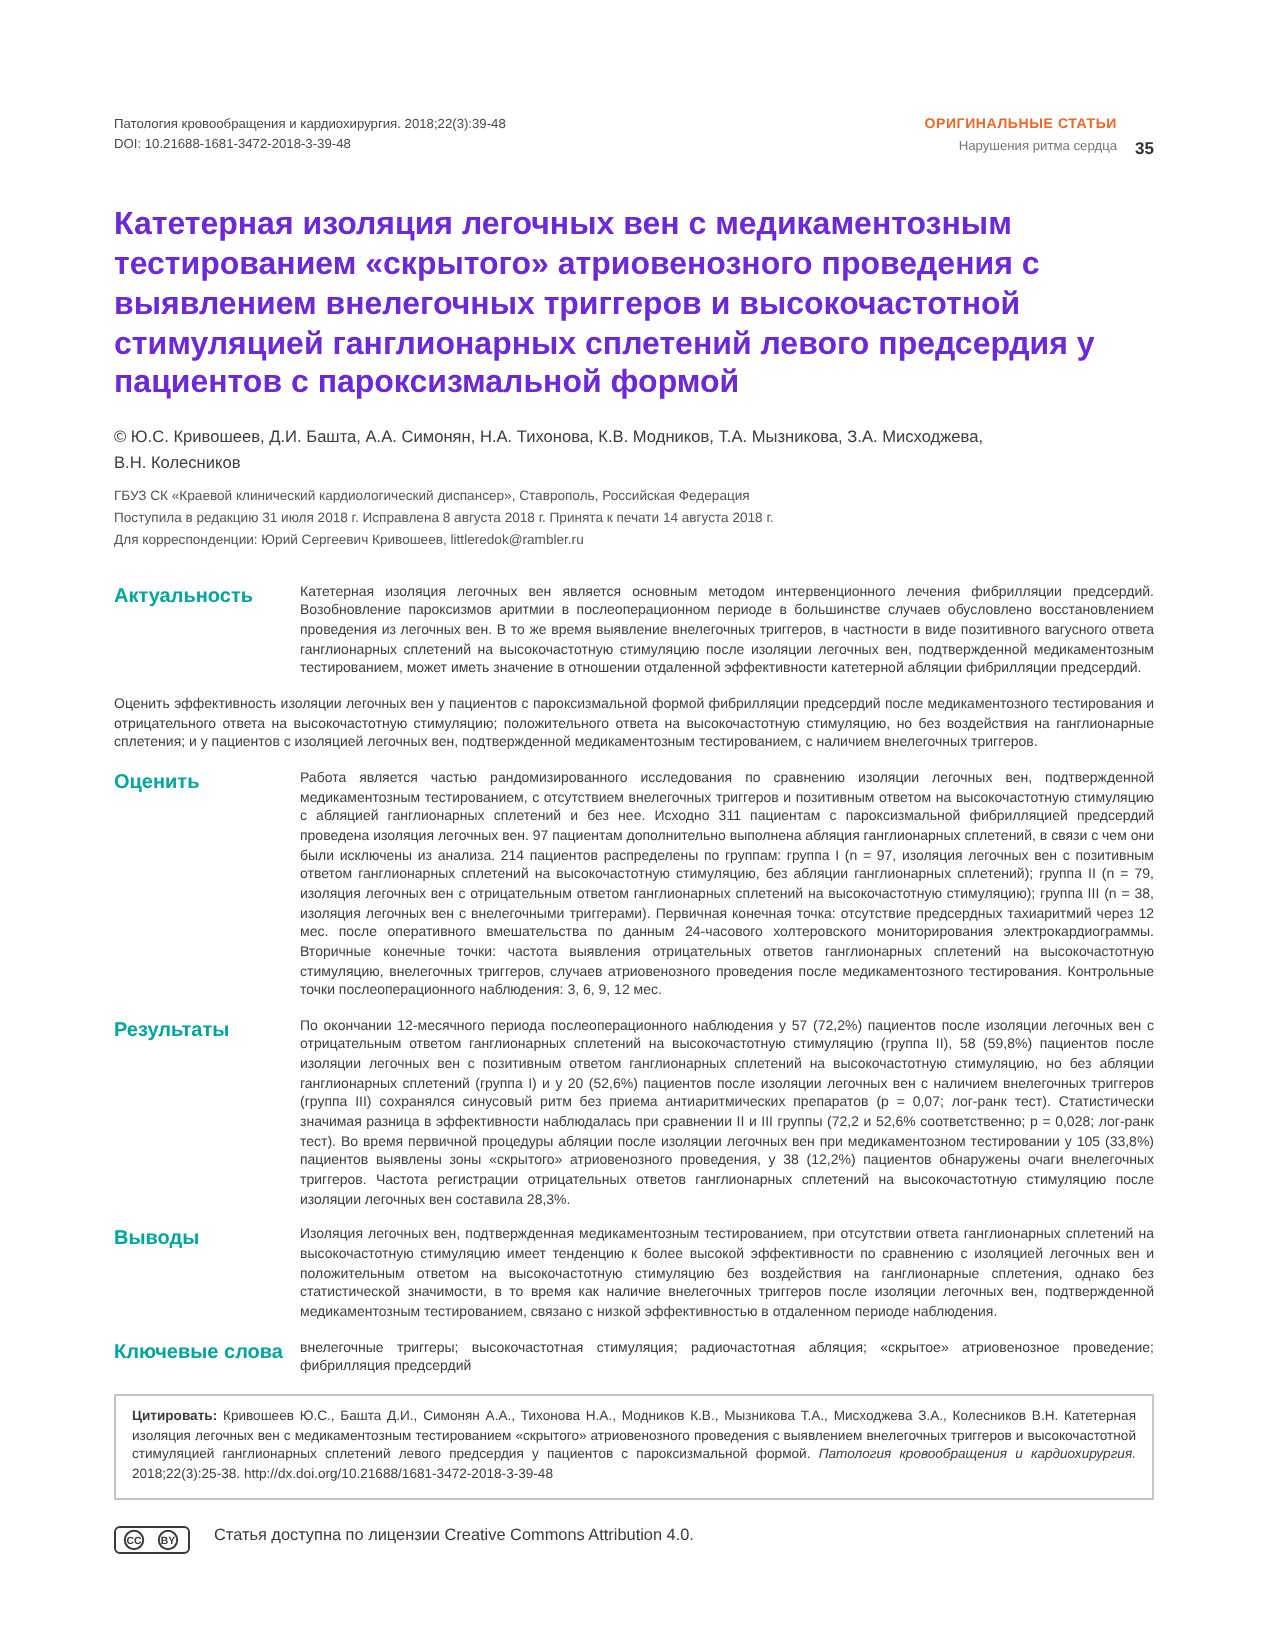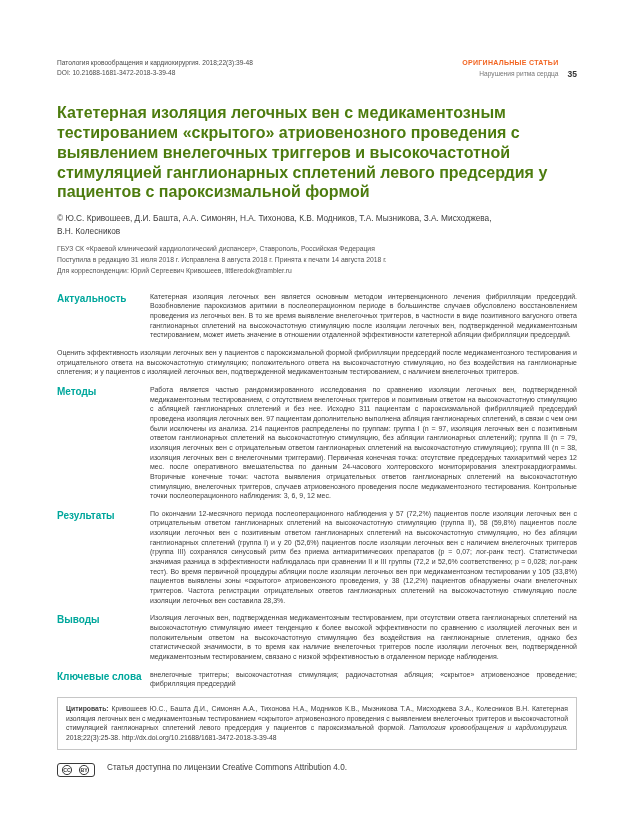--- a/index.html
+++ b/index.html
@@ -21,21 +21,21 @@
   .header-left { font-size: 6.6px; line-height: 1.55; color: #4a4a4a; }
   .header-right { display: flex; align-items: flex-end; gap: 9px; }
   .header-right-text { text-align: right; line-height: 1.55; }
   .orig-label { color: #f26522; font-weight: bold; font-size: 7px; letter-spacing: .3px; }
   .rubric { color: #767676; font-size: 6.6px; }
   .pagenum { font-size: 8.5px; font-weight: bold; color: #333; padding-bottom: 0px; }
   
   .title {
     margin-top: 24px;
     max-width: 506px;
-    color: #4d7c0f;
+    color: #6d28d9;
     font-size: 16px;
     line-height: 1.24;
     font-weight: bold;
   }
   .authors {
     margin-top: 10px;
     max-width: 445px;
     font-size: 8.3px;
     font-weight: normal;
     line-height: 1.5;
@@ -111,21 +111,21 @@
     <div class="section">
       <div class="section-label">Актуальность</div>
       <div class="section-text">Катетерная изоляция легочных вен является основным методом интервенционного лечения фибрилляции предсердий. Возобновление пароксизмов аритмии в послеоперационном периоде в большинстве случаев обусловлено восстановлением проведения из легочных вен. В то же время выявление внелегочных триггеров, в частности в виде позитивного вагусного ответа ганглионарных сплетений на высокочастотную стимуляцию после изоляции легочных вен, подтвержденной медикаментозным тестированием, может иметь значение в отношении отдаленной эффективности катетерной абляции фибрилляции предсердий.</div>
     </div>
 
     <div class="section">
       <div class="section-text">Оценить эффективность изоляции легочных вен у пациентов с пароксизмальной формой фибрилляции предсердий после медикаментозного тестирования и отрицательного ответа на высокочастотную стимуляцию; положительного ответа на высокочастотную стимуляцию, но без воздействия на ганглионарные сплетения; и у пациентов с изоляцией легочных вен, подтвержденной медикаментозным тестированием, с наличием внелегочных триггеров.</div>
     </div>
 
     <div class="section">
-      <div class="section-label">Методы</div>
+      <div class="section-label">Оценить</div>
       <div class="section-text">Работа является частью рандомизированного исследования по сравнению изоляции легочных вен, подтвержденной медикаментозным тестированием, с отсутствием внелегочных триггеров и позитивным ответом на высокочастотную стимуляцию с абляцией ганглионарных сплетений и без нее. Исходно 311 пациентам с пароксизмальной фибрилляцией предсердий проведена изоляция легочных вен. 97 пациентам дополнительно выполнена абляция ганглионарных сплетений, в связи с чем они были исключены из анализа. 214 пациентов распределены по группам: группа I (n = 97, изоляция легочных вен с позитивным ответом ганглионарных сплетений на высокочастотную стимуляцию, без абляции ганглионарных сплетений); группа II (n = 79, изоляция легочных вен с отрицательным ответом ганглионарных сплетений на высокочастотную стимуляцию); группа III (n = 38, изоляция легочных вен с внелегочными триггерами). Первичная конечная точка: отсутствие предсердных тахиаритмий через 12 мес. после оперативного вмешательства по данным 24-часового холтеровского мониторирования электрокардиограммы. Вторичные конечные точки: частота выявления отрицательных ответов ганглионарных сплетений на высокочастотную стимуляцию, внелегочных триггеров, случаев атриовенозного проведения после медикаментозного тестирования. Контрольные точки послеоперационного наблюдения: 3, 6, 9, 12 мес.</div>
     </div>
 
     <div class="section">
       <div class="section-label">Результаты</div>
       <div class="section-text">По окончании 12-месячного периода послеоперационного наблюдения у 57 (72,2%) пациентов после изоляции легочных вен с отрицательным ответом ганглионарных сплетений на высокочастотную стимуляцию (группа II), 58 (59,8%) пациентов после изоляции легочных вен с позитивным ответом ганглионарных сплетений на высокочастотную стимуляцию, но без абляции ганглионарных сплетений (группа I) и у 20 (52,6%) пациентов после изоляции легочных вен с наличием внелегочных триггеров (группа III) сохранялся синусовый ритм без приема антиаритмических препаратов (p = 0,07; лог-ранк тест). Статистически значимая разница в эффективности наблюдалась при сравнении II и III группы (72,2 и 52,6% соответственно; p = 0,028; лог-ранк тест). Во время первичной процедуры абляции после изоляции легочных вен при медикаментозном тестировании у 105 (33,8%) пациентов выявлены зоны «скрытого» атриовенозного проведения, у 38 (12,2%) пациентов обнаружены очаги внелегочных триггеров. Частота регистрации отрицательных ответов ганглионарных сплетений на высокочастотную стимуляцию после изоляции легочных вен составила 28,3%.</div>
     </div>
 
     <div class="section">
       <div class="section-label">Выводы</div>

